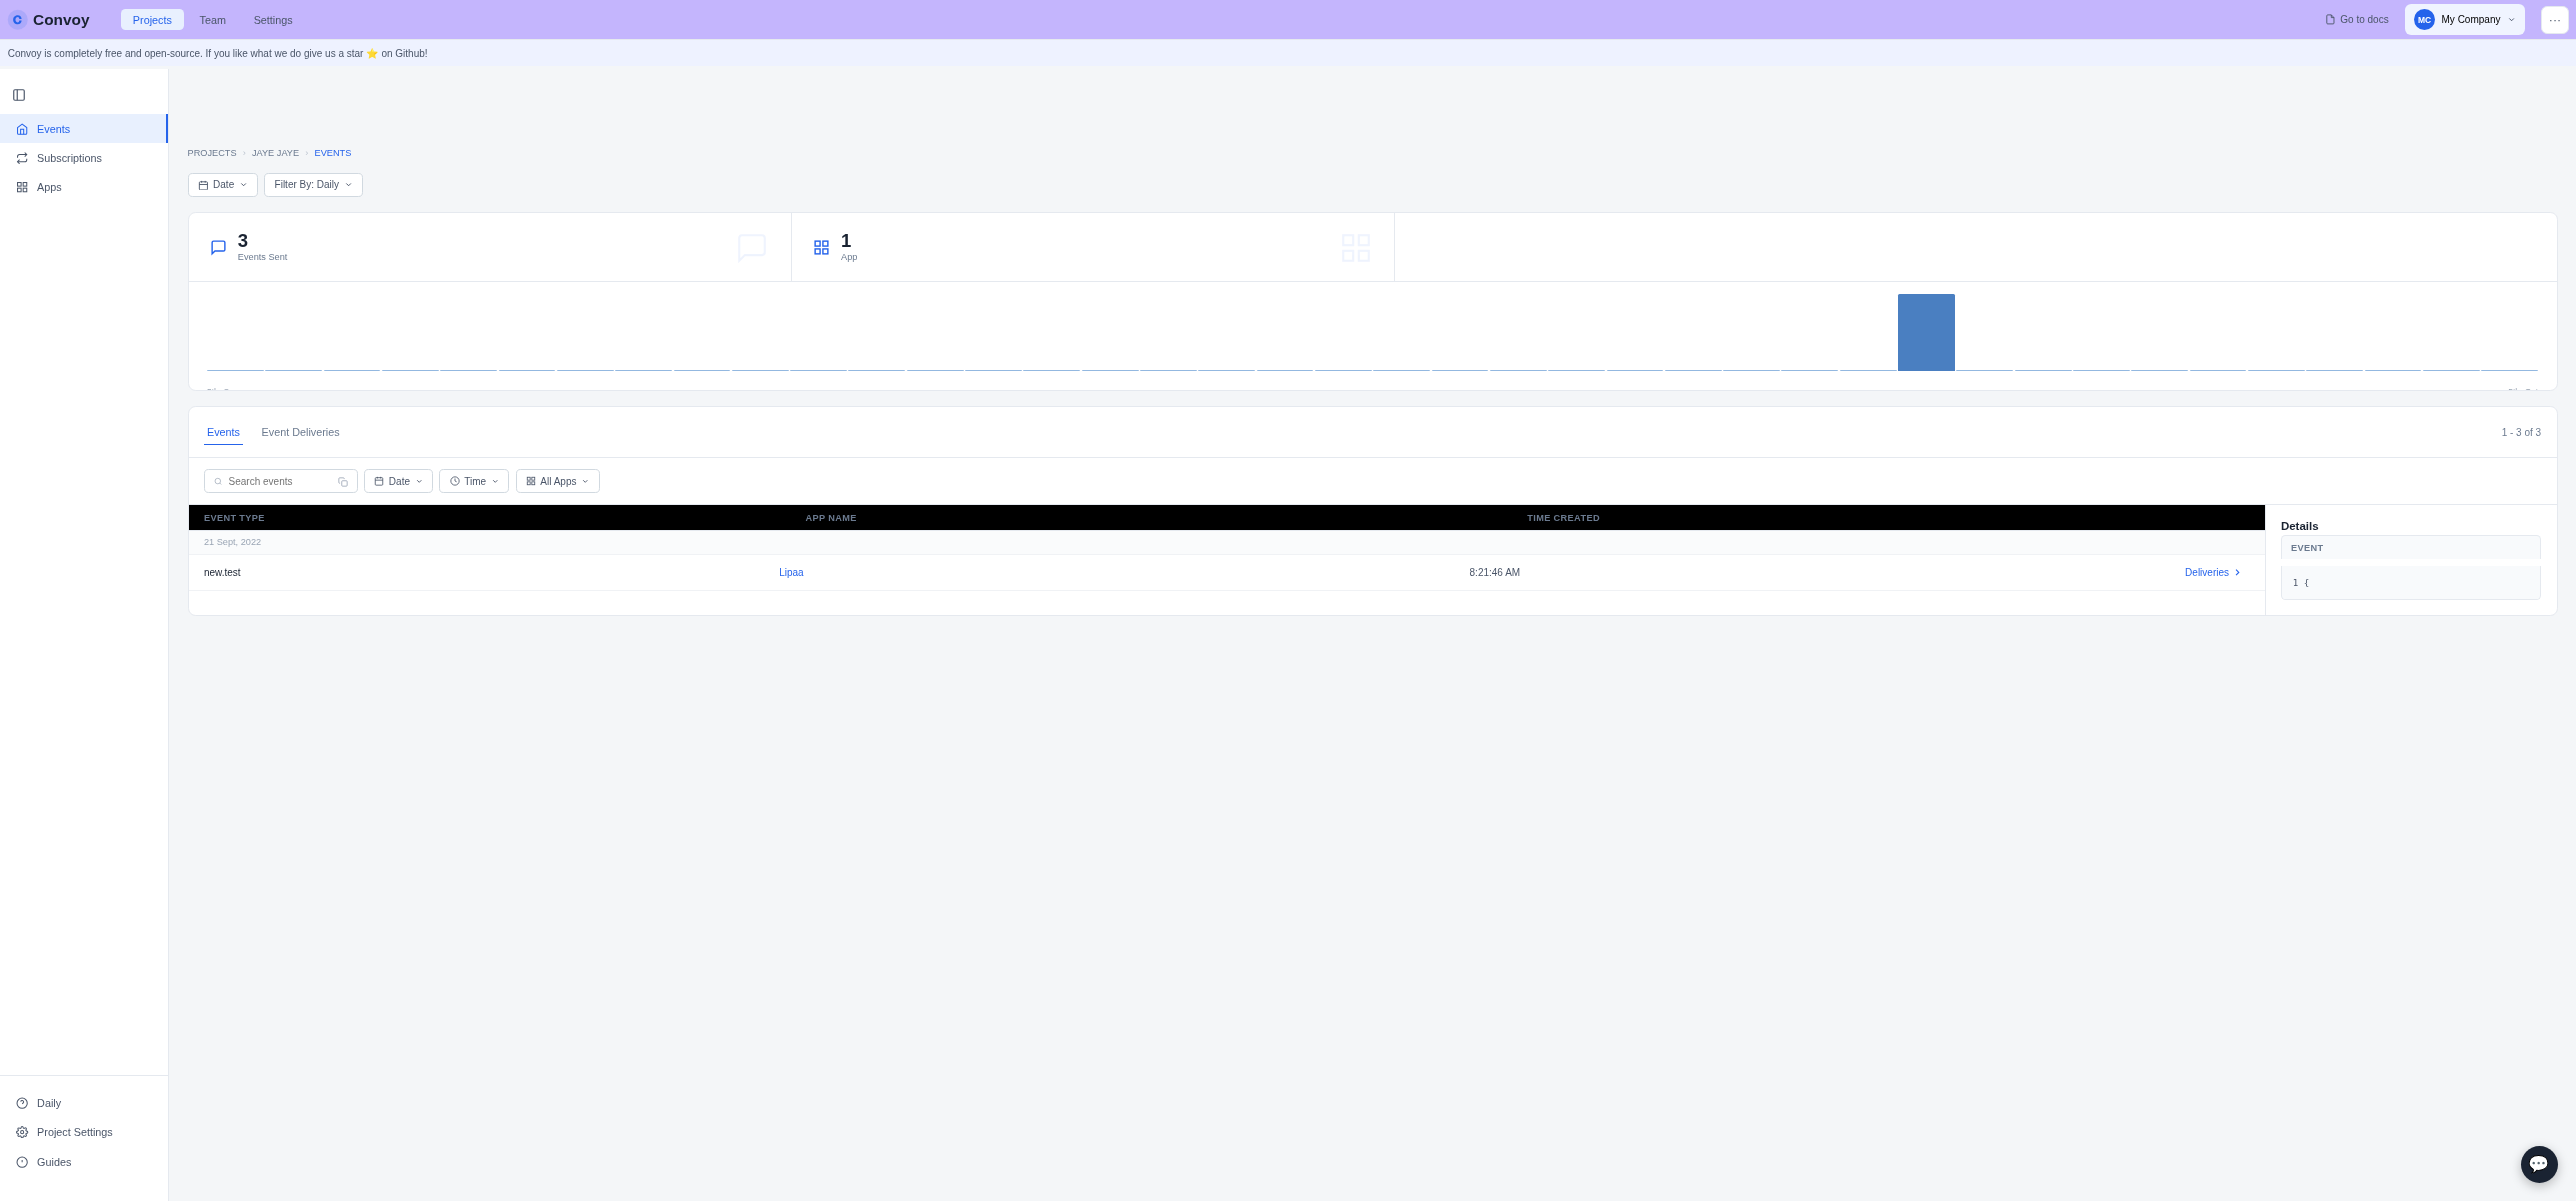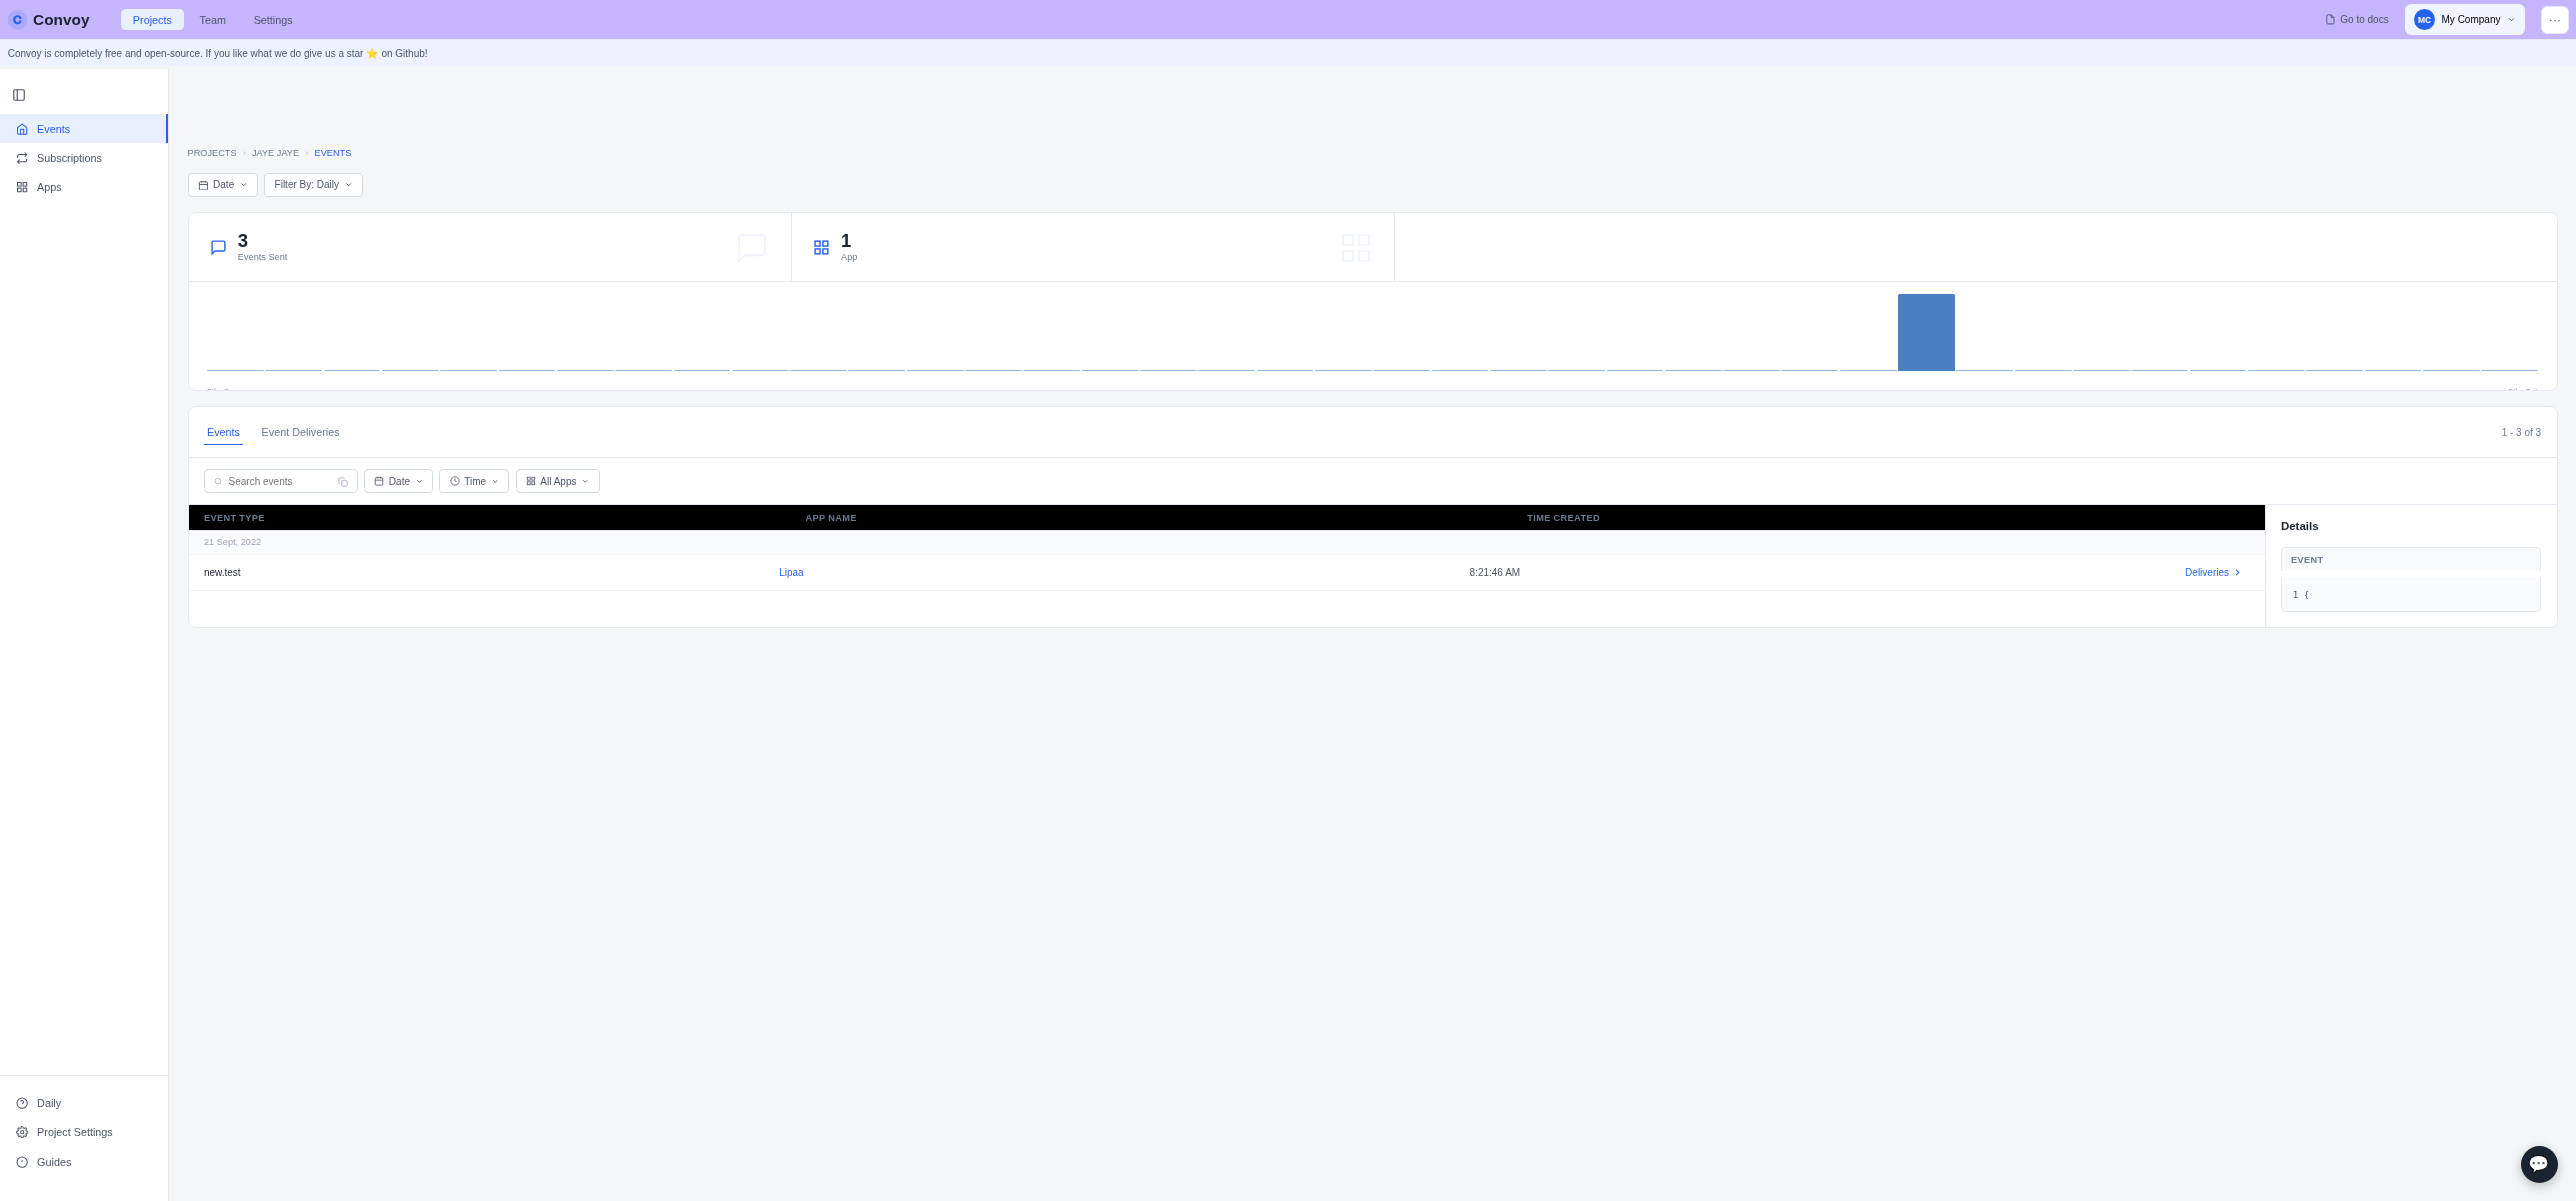--- a/index.html
+++ b/index.html
@@ -113,21 +113,21 @@
     .table-row { display: grid; grid-template-columns: 1fr 1.2fr 1.2fr auto; padding: 9.2px 15.4px; border-bottom: 0.8px solid #f0f2f5; align-items: center; }
     .event-type { font-size: 10px; font-weight: 500; color: #1a2332; }
     .app-name-link { color: #2563eb; font-size: 10px; cursor: pointer; text-decoration: none; }
     .time-cell { font-size: 10px; color: #4a5568; }
     .deliveries-btn { display: flex; align-items: center; gap: 3.1px; color: #2563eb; font-size: 10px; cursor: pointer; padding: 3.1px 6.2px; border-radius: 3.1px; margin-left: 19px; }
 
     
     .content-row { display: flex; gap: 0; }
     .events-list { flex: 1; }
     .details-panel { width: 292px; border-left: 0.8px solid #e5e9ef; padding: 15.4px; }
-    .details-title { font-size: 11.5px; font-weight: 600; color: #1a2332; margin-bottom: 15px; }
+    .details-title { font-size: 11.5px; font-weight: 600; color: #1a2332; margin-bottom: 3px; }
     .details-content { background: #f8fafc; border-radius: 4.6px; padding: 10.8px; font-family: monospace; font-size: 9.2px; color: #4a5568; }
 
     
     .chat-widget {
       position: fixed; bottom: 18.5px; right: 18.5px; width: 37px; height: 37px;
       background: #1a2332; border-radius: 50%; display: flex; align-items: center;
       justify-content: center; cursor: pointer; color: white; font-size: 17px;
       box-shadow: 0 3.1px 10.8px rgba(0,0,0,0.25);
     }
 

